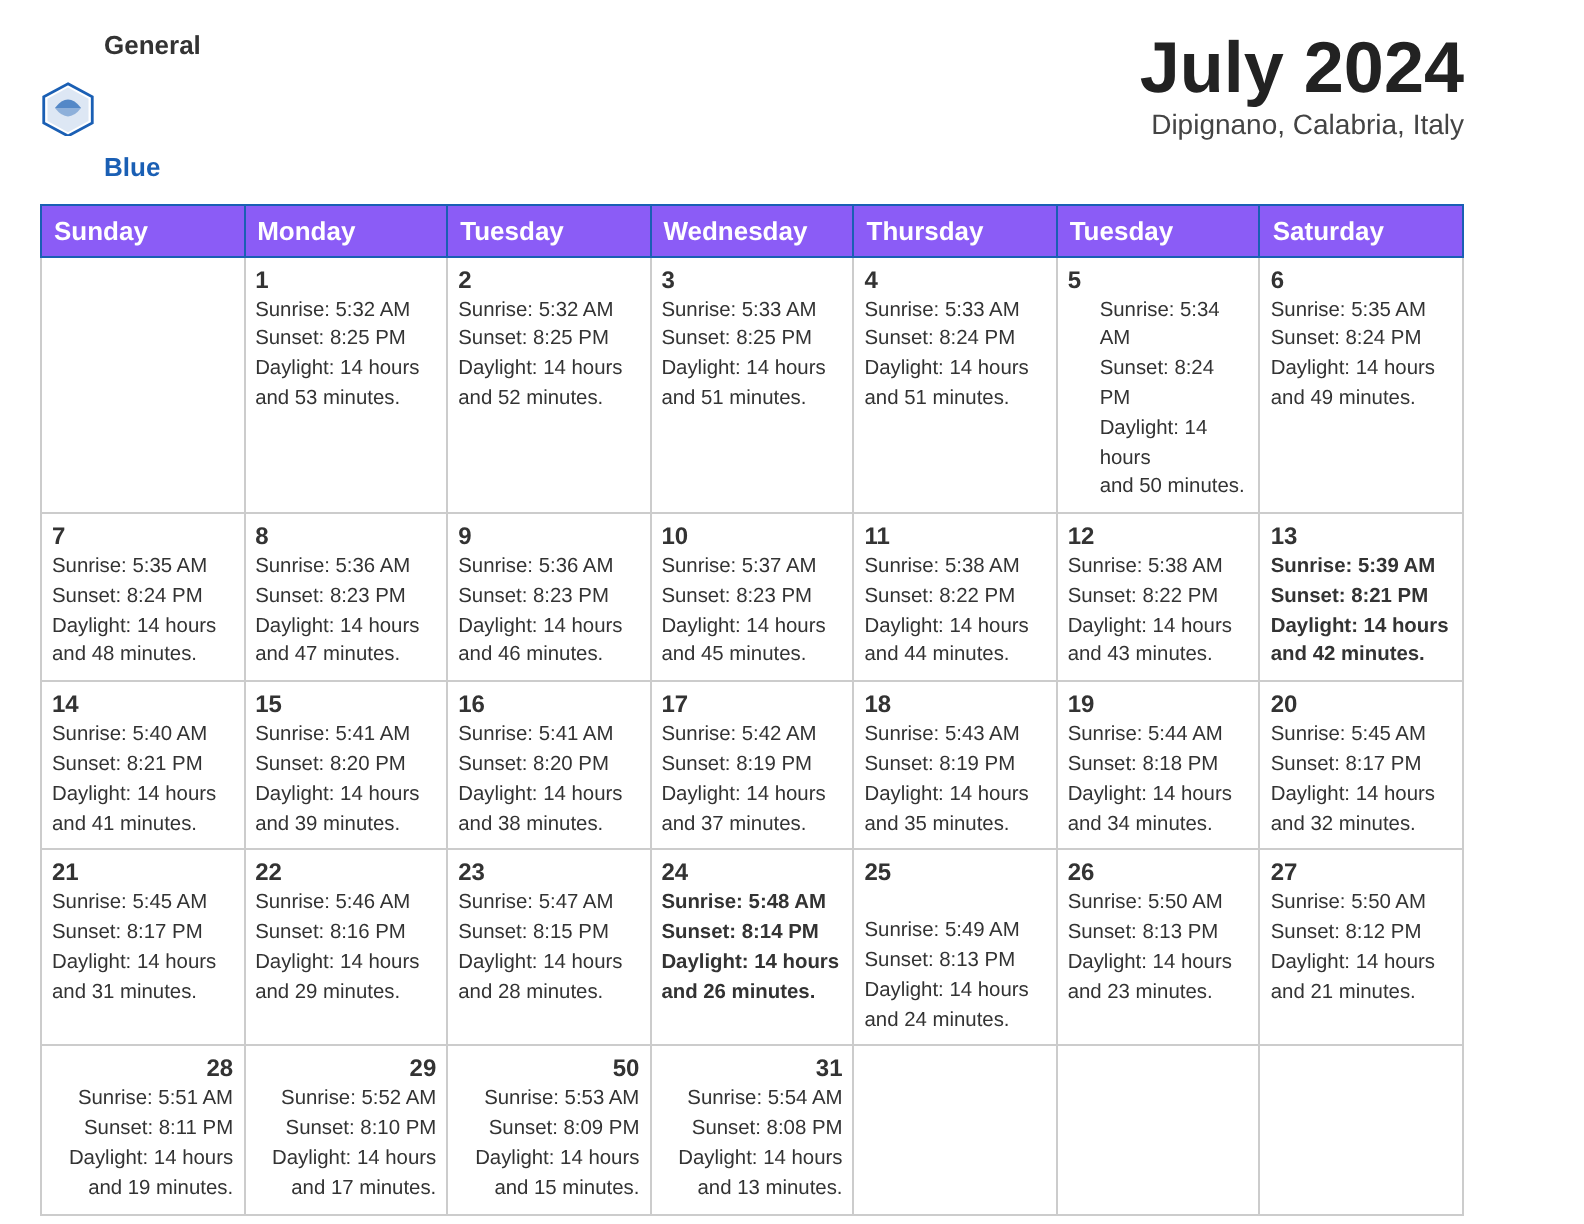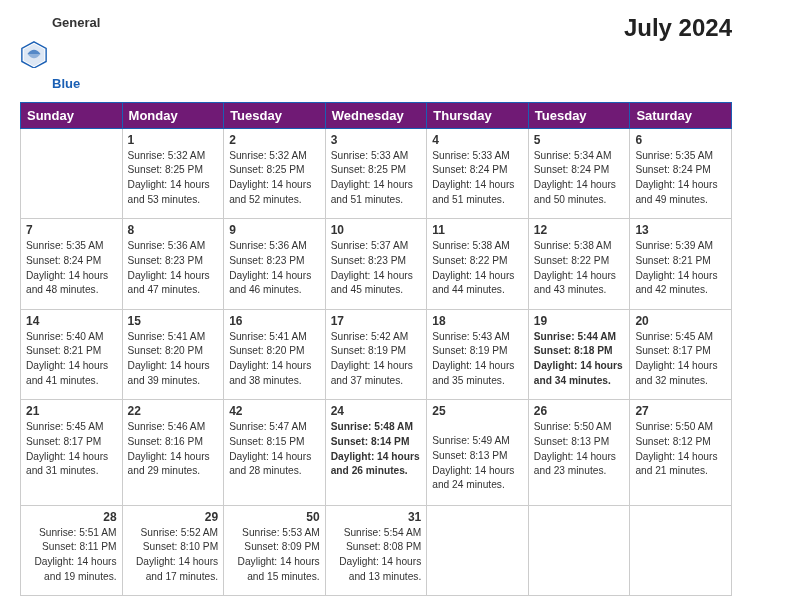--- a/index.html
+++ b/index.html
@@ -38,39 +38,39 @@
     .logo-general { color: #333; }
     .logo-blue { color: #1a5fb4; margin-top: 47px; }
     .logo-icon {
       width: 28px;
       height: 28px;
     }
     .title-area {
       text-align: right;
     }
     .month-year {
-      font-size: 24px;
+      font-size: 36px;
       font-weight: bold;
       color: #222;
       line-height: 1;
     }
     .location {
       font-size: 14px;
       color: #444;
       margin-top: 2px;
     }
     .calendar {
       flex: 1;
       border: 1px solid #ccc;
       border-collapse: collapse;
       width: 100%;
       table-layout: fixed;
     }
     .calendar th {
-      background: #701a75;
+      background: #8b5cf6;
       color: #fff;
       text-align: left;
       padding: 5px 6px;
       font-size: 13px;
       border: 1px solid #1a5fb4;
     }
     .calendar td {
       vertical-align: top;
       padding: 4px 5px;
       border: 1px solid #ccc;
@@ -112,20 +112,21 @@
         <path d="M8,15 Q15,6 22,15" fill="#1a5fb4" opacity="0.7"></path>
         <path d="M8,15 Q15,24 22,15" fill="#1a5fb4" opacity="0.4"></path>
       </svg>
       <div class="logo-text">
         <span class="logo-general">General</span>
         <span class="logo-blue">Blue</span>
       </div>
     </div>
     <div class="title-area">
       <div class="month-year">July 2024</div>
+      <div class="location">Dipignano, Calabria, Italy</div>
     </div>
   </div>
 
   <table class="calendar">
     <thead>
       <tr>
 
       <th>Sunday</th>
           <th>Monday</th>
           <th>Tuesday</th>
@@ -161,21 +162,21 @@
           </td>
           <td>
             <span class="day-num">4</span>
             <div class="day-info" style="white-space: pre-line;">Sunrise: 5:33 AM
 Sunset: 8:24 PM
 Daylight: 14 hours
 and 51 minutes.</div>
           </td>
           <td>
             <span class="day-num">5</span>
-            <div class="day-info" style="white-space: pre-line;">Sunrise: 5:34 AM
+            <div class="day-info" style="white-space: pre-line; margin-left: 16px;">Sunrise: 5:34 AM
 Sunset: 8:24 PM
 Daylight: 14 hours
 and 50 minutes.</div>
           </td>
           <td>
             <span class="day-num">6</span>
             <div class="day-info" style="white-space: pre-line;">Sunrise: 5:35 AM
 Sunset: 8:24 PM
 Daylight: 14 hours
 and 49 minutes.</div>
@@ -219,21 +220,21 @@
           </td>
           <td class="stripe">
             <span class="day-num">12</span>
             <div class="day-info" style="white-space: pre-line;">Sunrise: 5:38 AM
 Sunset: 8:22 PM
 Daylight: 14 hours
 and 43 minutes.</div>
           </td>
           <td class="stripe">
             <span class="day-num">13</span>
-            <div class="day-info" style="white-space: pre-line;">Sunrise: 5:39 AM
+            <div class="day-info" style="white-space: pre-line; font-weight: bold;">Sunrise: 5:39 AM
 Sunset: 8:21 PM
 Daylight: 14 hours
 and 42 minutes.</div>
           </td>
         </tr>
         <tr>
           <td>
             <span class="day-num">14</span>
             <div class="day-info" style="white-space: pre-line;">Sunrise: 5:40 AM
 Sunset: 8:21 PM
@@ -263,21 +264,21 @@
           </td>
           <td>
             <span class="day-num">18</span>
             <div class="day-info" style="white-space: pre-line;">Sunrise: 5:43 AM
 Sunset: 8:19 PM
 Daylight: 14 hours
 and 35 minutes.</div>
           </td>
           <td>
             <span class="day-num">19</span>
-            <div class="day-info" style="white-space: pre-line; font-weight: bold;">Sunrise: 5:44 AM
+            <div class="day-info" style="white-space: pre-line;">Sunrise: 5:44 AM
 Sunset: 8:18 PM
 Daylight: 14 hours
 and 34 minutes.</div>
           </td>
           <td>
             <span class="day-num">20</span>
             <div class="day-info" style="white-space: pre-line;">Sunrise: 5:45 AM
 Sunset: 8:17 PM
 Daylight: 14 hours
 and 32 minutes.</div>
@@ -292,21 +293,21 @@
 and 31 minutes.</div>
           </td>
           <td class="stripe">
             <span class="day-num">22</span>
             <div class="day-info" style="white-space: pre-line;">Sunrise: 5:46 AM
 Sunset: 8:16 PM
 Daylight: 14 hours
 and 29 minutes.</div>
           </td>
           <td class="stripe">
-            <span class="day-num">42</span>
+            <span class="day-num">23</span>
             <div class="day-info" style="white-space: pre-line;">Sunrise: 5:47 AM
 Sunset: 8:15 PM
 Daylight: 14 hours
 and 28 minutes.</div>
           </td>
           <td class="stripe">
             <span class="day-num">24</span>
             <div class="day-info" style="white-space: pre-line; font-weight: bold;">Sunrise: 5:48 AM
 Sunset: 8:14 PM
 Daylight: 14 hours

